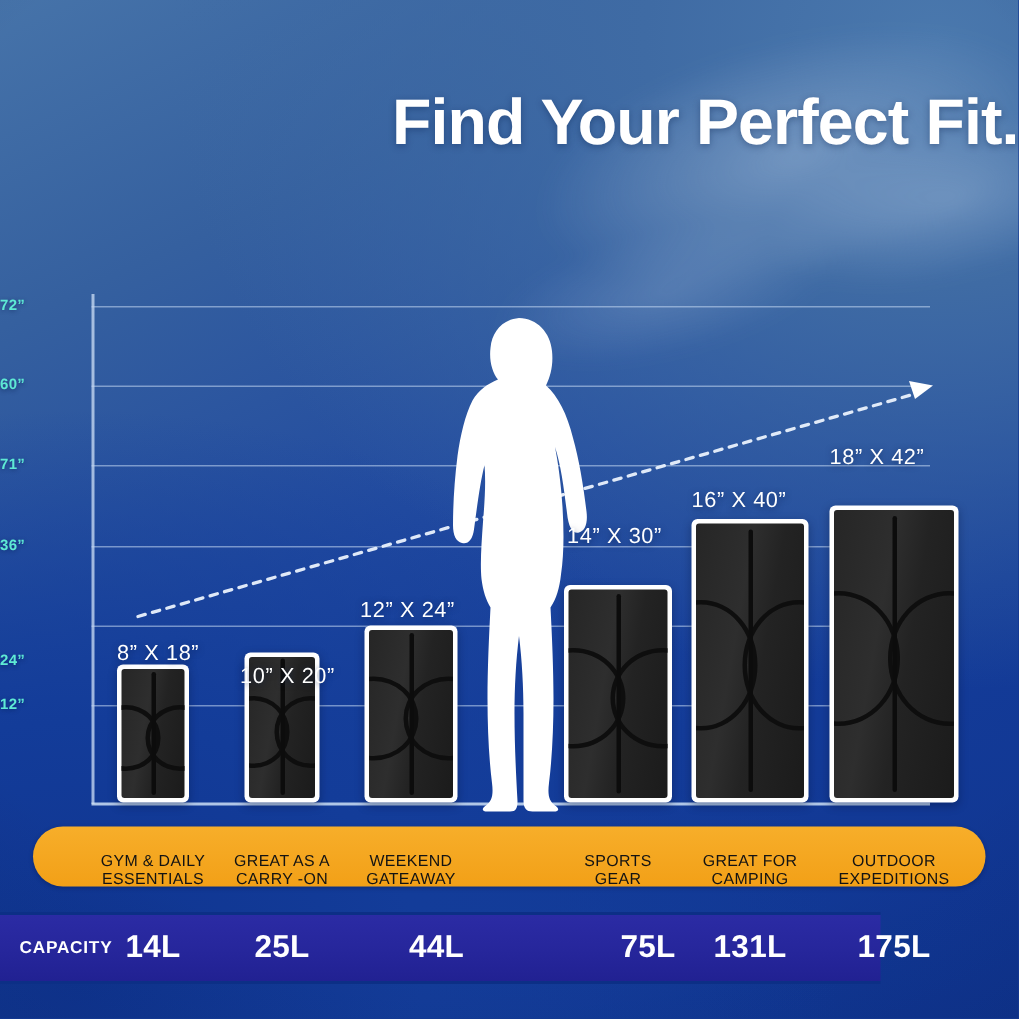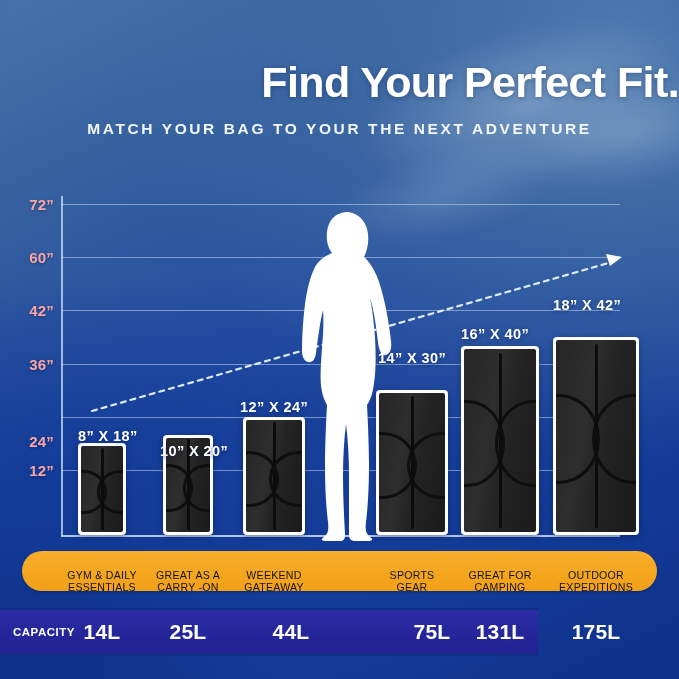--- a/index.html
+++ b/index.html
@@ -53,22 +53,22 @@
   }
   .axis-y{
     position:absolute;left:0;top:0;width:1.5px;height:340px;
     background:rgba(205,223,245,0.75);
   }
   .axis-x{
     position:absolute;left:0;top:339px;width:559px;height:2px;
     background:rgba(205,223,245,0.85);
   }
   .ytick{
-    position:absolute;color:#fca5a5;font-size:15px;font-weight:bold;
-    letter-spacing:0.2px;text-align:right;width:54px;
+    position:absolute;color:#5eead4;font-size:10px;font-weight:bold;
+    letter-spacing:0.2px;width:54px;
     transform:translateY(-50%);
     text-shadow:0 1px 3px rgba(6,26,70,0.45);
   }
 
   
   .trend{position:absolute;left:0;top:0;width:679px;height:679px;pointer-events:none;}
 
   
   .person{position:absolute;left:288px;top:210px;width:120px;height:332px;}
 
@@ -92,42 +92,42 @@
     background:#0c0c0c;border-radius:2px;
   }
   .arc{
     position:absolute;border:3px solid #0e0e0e;border-radius:50%;
     background:transparent;
   }
   .arc-l{left:-48%;top:28%;width:96%;height:44%;}
   .arc-r{right:-48%;top:28%;width:96%;height:44%;}
 
   .dim-label{
-    position:absolute;color:#ffffff;font-size:14.5px;font-weight:bold;
+    position:absolute;color:#ffffff;font-size:14.5px;font-weight:normal;
     letter-spacing:0.4px;white-space:nowrap;
     text-shadow:0 1px 4px rgba(6,26,70,0.55);
   }
 
   
   .pill{
     position:absolute;left:22px;top:551px;width:635px;height:40px;
     background:linear-gradient(180deg,#F7AE2A 0%,#F2A017 100%);
     border-radius:20px;
     box-shadow:0 1px 3px rgba(4,18,56,0.35);
   }
   .pill-inner{position:relative;width:100%;height:100%;}
   .use{
     position:absolute;top:50%;transform:translate(-50%,-50%);
     color:#131313;font-size:10.6px;line-height:12.4px;font-weight:normal;
     letter-spacing:0.25px;text-align:center;white-space:pre-line;margin-top:10px;
   }
 
   
   .cap-band{
-    position:absolute;left:0;top:608px;width:538px;height:44px;
+    position:absolute;left:0;top:608px;width:587px;height:44px;
     background:linear-gradient(180deg,#2b2ba4 0%,#26269b 55%,#212192 100%);
     border-top:2px solid #0c2f86;border-bottom:2px solid #0c2f86;
   }
   .cap-band-inner{position:relative;width:100%;height:100%;}
   .cap-title{
     position:absolute;left:13px;top:50%;transform:translateY(-50%);
     color:#ffffff;font-size:11.5px;font-weight:bold;letter-spacing:0.5px;
   }
   .cap-val{
     position:absolute;top:50%;transform:translate(-50%,-50%);
@@ -138,39 +138,38 @@
 <body>
 
 <div id="stage">
 
   <div class="bg-base"></div>
   <div class="bg-clouds"></div>
   <div class="bg-vig"></div>
 
   <div class="header">
     <div class="title">Find Your Perfect Fit.</div>
-    <div class="subtitle">MATCH YOUR BAG TO YOUR THE NEXT ADVENTURE</div>
   </div>
 
   <div class="plot">
     <div class="axis-y"></div>
     <div class="axis-x"></div>
     <div id="gridlines">
         <div class="gridline" style="top: 8px;"></div>
         <div class="gridline" style="top: 61.2px;"></div>
         <div class="gridline" style="top: 114.4px;"></div>
         <div class="gridline" style="top: 167.6px;"></div>
         <div class="gridline" style="top: 220.8px;"></div>
         <div class="gridline" style="top: 274px;"></div>
       </div>
   </div>
   <div id="yticks">
       <div class="ytick" style="left: 0px; top: 204px;">72”</div>
       <div class="ytick" style="left: 0px; top: 257.2px;">60”</div>
-      <div class="ytick" style="left: 0px; top: 310.4px;">42”</div>
+      <div class="ytick" style="left: 0px; top: 310.4px;">71”</div>
       <div class="ytick" style="left: 0px; top: 363.6px;">36”</div>
       <div class="ytick" style="left: 0px; top: 416.8px; margin-top: 24px;">24”</div>
       <div class="ytick" style="left: 0px; top: 470px;">12”</div>
     </div>
 
   <svg class="trend" viewBox="0 0 679 679">
     <line x1="92" y1="411" x2="612" y2="262" stroke="#eaf2fd" stroke-width="2.2" stroke-linecap="round" stroke-dasharray="5 5" opacity="0.95"></line>
     <polygon points="622,257 606,254 610,266" fill="#ffffff"></polygon>
   </svg>
 

